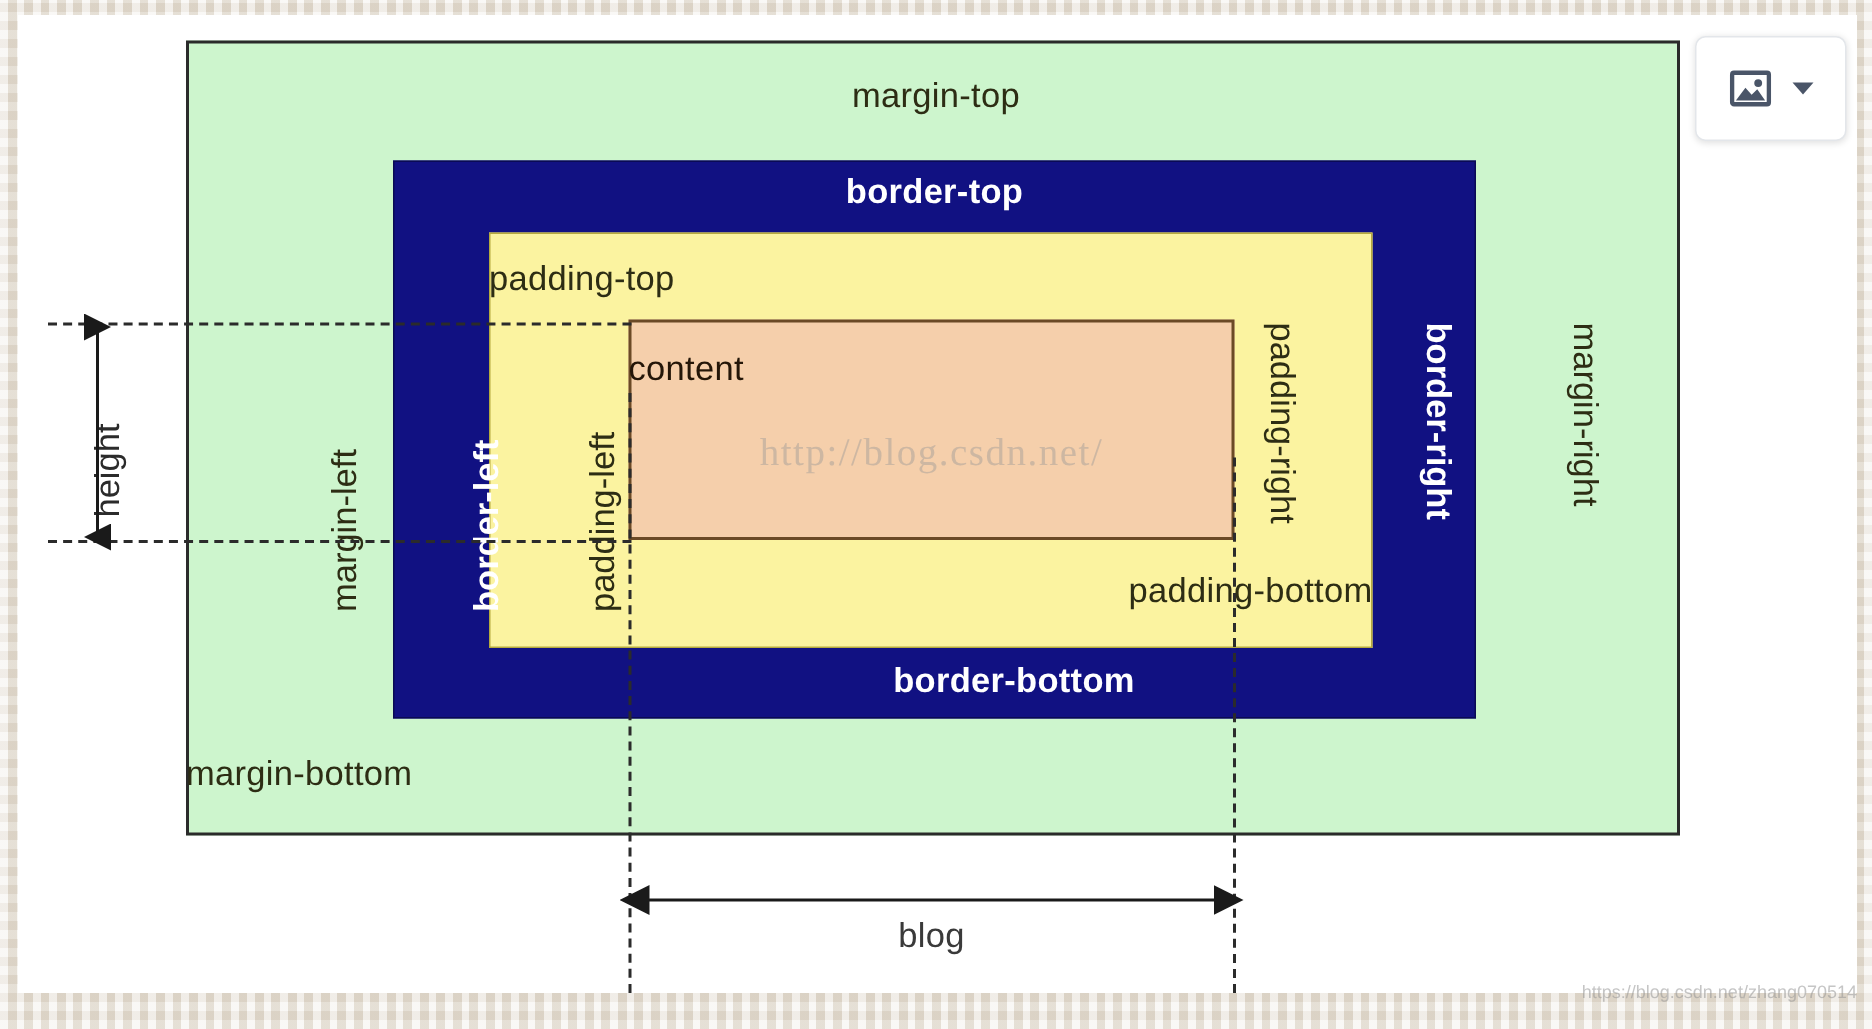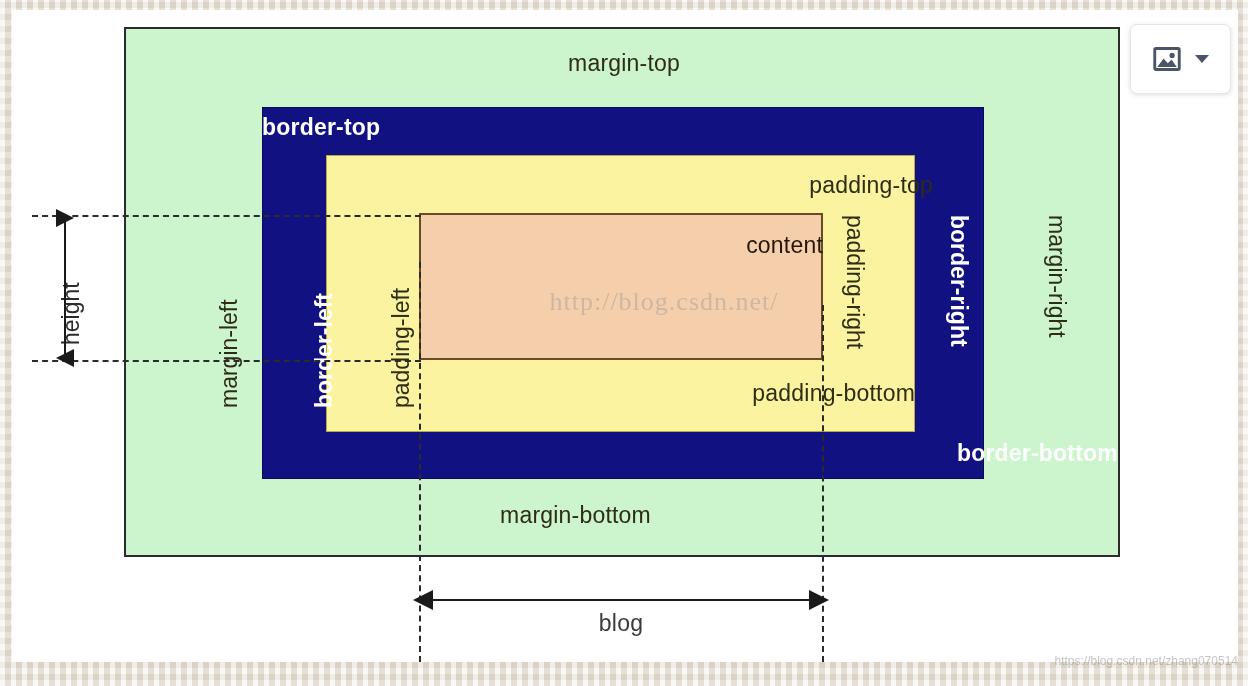--- a/index.html
+++ b/index.html
@@ -118,26 +118,26 @@
   .lbl {
     position: absolute;
     white-space: nowrap;
     font-size: 23px;
     letter-spacing: 0.2px;
   }
   .lbl-dark { color: #2d2d14; }
   .lbl-white { color: #ffffff; font-weight: bold; }
 
   .lbl-margin-top   { left: 0; right: 0; top: 50px;  text-align: center; width: 1248px; }
-  .lbl-border-top   { left: 262px; width: 722px; top: 114px; font-weight: bold; }
-  .lbl-padding-top  { left: 344px; width: 589px; top: 172px; text-align: right; }
-  .lbl-content      { left: 419px; width: 404px; top: 232px; text-align: right; color: #241608; }
+  .lbl-border-top   { left: 262px; width: 722px; top: 114px; text-align: center; font-weight: bold; }
+  .lbl-padding-top  { left: 326px; width: 589px; top: 172px; text-align: left; }
+  .lbl-content      { left: 419px; width: 404px; top: 232px; text-align: left; color: #241608; }
   .lbl-padding-bot  { left: 326px; width: 589px; top: 380px; text-align: right; }
-  .lbl-border-bot   { left: 262px; width: 828px; top: 440px; text-align: right; font-weight: bold; padding-left: 28px; }
-  .lbl-margin-bot   { left: 124px; width: 903px; top: 502px; text-align: center; }
+  .lbl-border-bot   { left: 262px; width: 828px; top: 440px; text-align: center; font-weight: bold; }
+  .lbl-margin-bot   { left: 124px; width: 903px; top: 502px; }
   .lbl-width        { left: 419px; width: 404px; top: 610px; text-align: center; color: #3a3a3a; }
 
   
   .vlbl {
     position: absolute;
     white-space: nowrap;
     font-size: 23px;
     transform-origin: 0 0;
   }
   
@@ -180,21 +180,20 @@
     left: 419px;
     width: 404px;
     top: 287px;
     text-align: center;
     font-family: "Liberation Serif", serif;
     font-size: 26px;
     letter-spacing: 1px;
     color: rgba(150,150,150,0.42);
     white-space: nowrap;
     pointer-events: none;
-    padding-left: 43px;
   }
   .wm-bottom {
     position: absolute;
     right: 10px;
     bottom: 18px;
     font-family: "Liberation Sans", sans-serif;
     font-size: 12px;
     color: rgba(150,150,150,0.55);
     white-space: nowrap;
     pointer-events: none;

